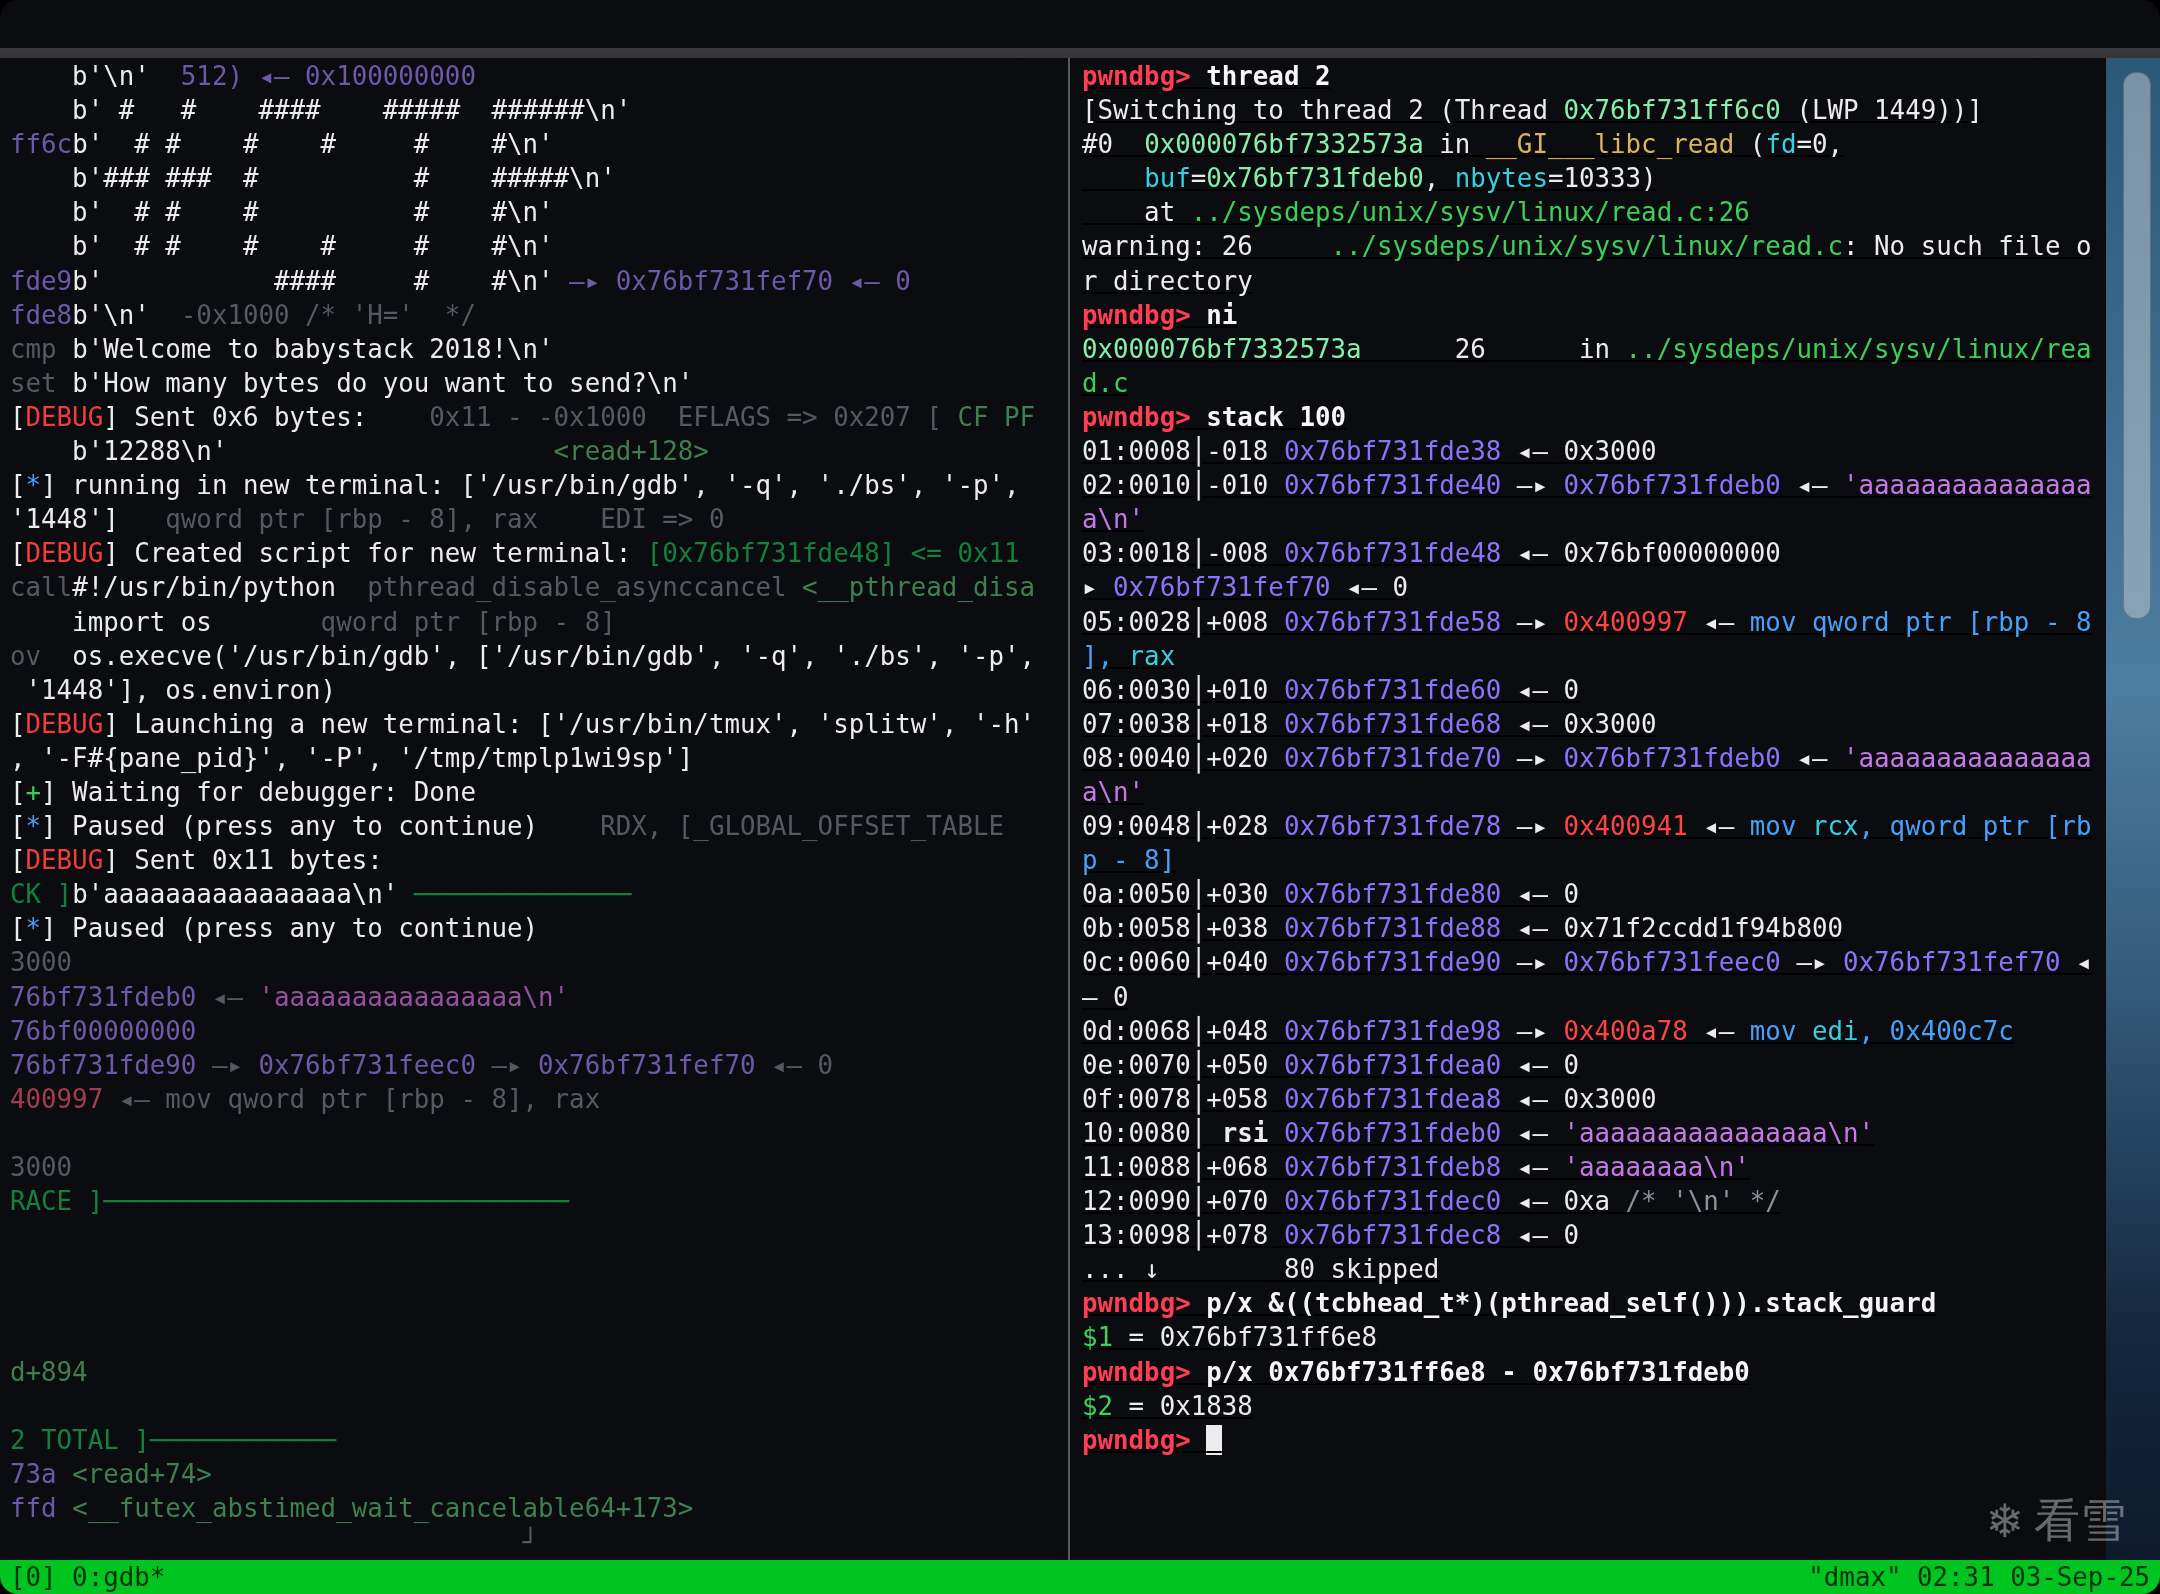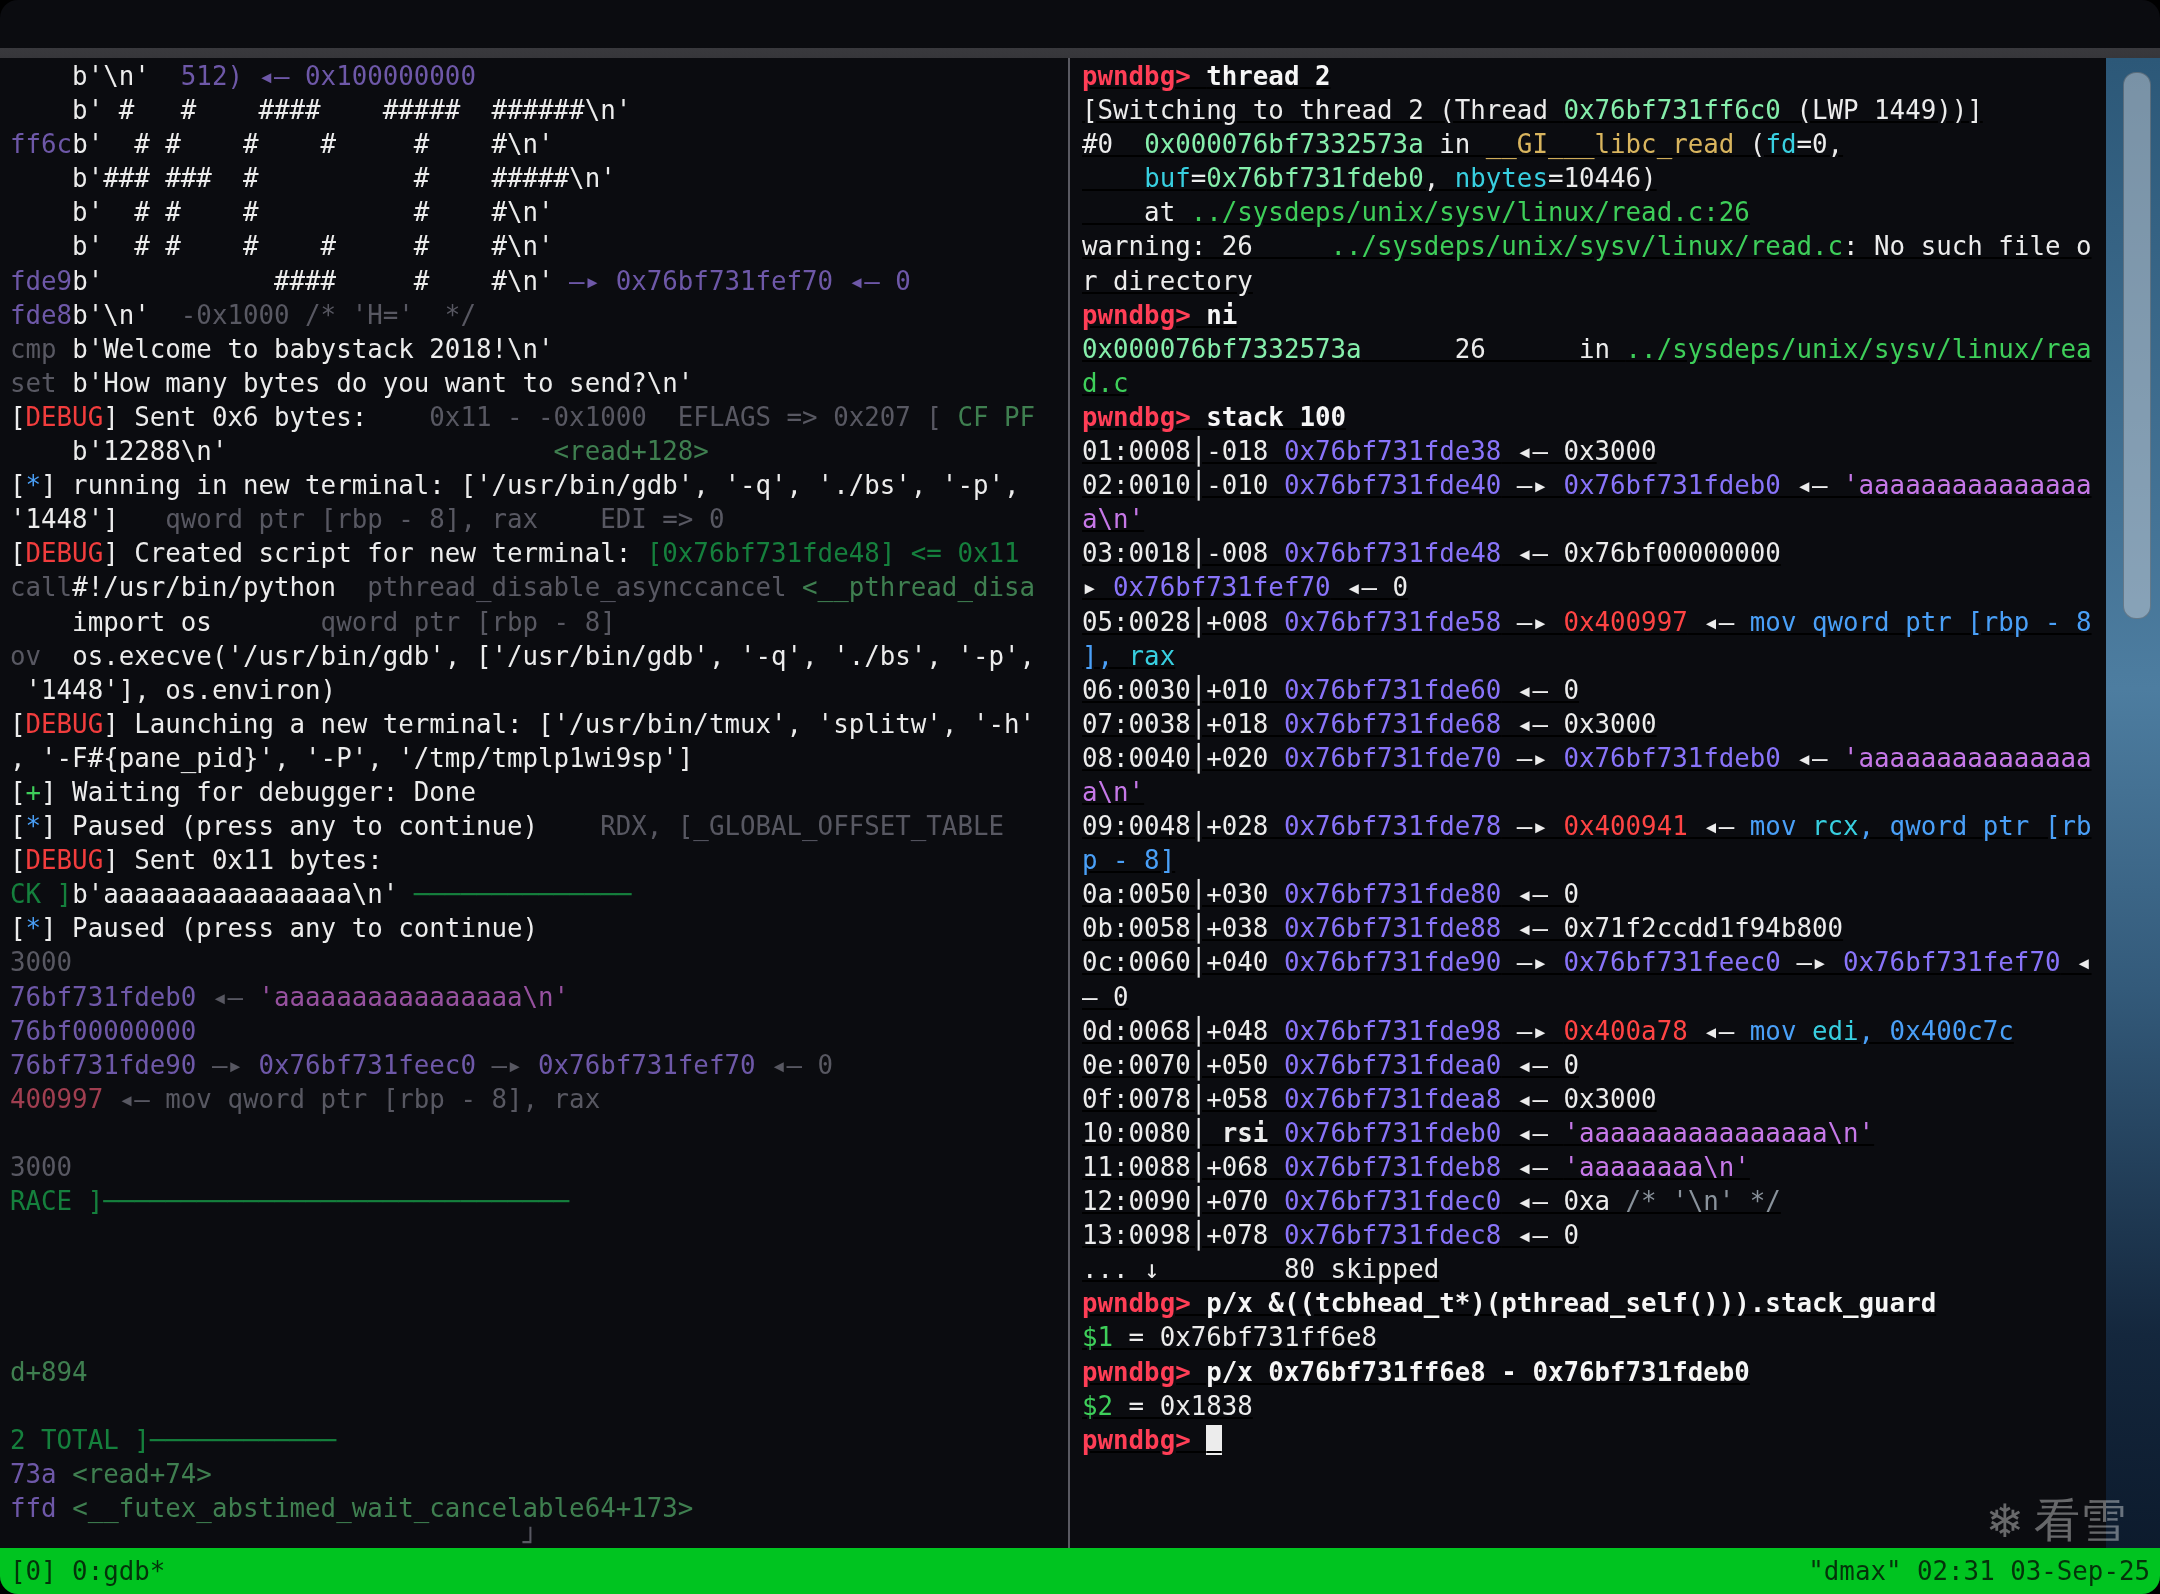--- a/index.html
+++ b/index.html
@@ -49,21 +49,21 @@
   .c-dimb{color:#15803d}
   .c-cur{background:#ececec;color:#0b0c10}
 
   
   .scroll-thumb{position:absolute;right:9px;top:14px;width:26px;height:545px;border-radius:13px;background:rgba(198,203,212,.5);border:1px solid rgba(0,0,0,.25);}
 
   
   .watermark{position:absolute;right:34px;bottom:42px;color:rgba(255,255,255,.38);font-size:46px;font-family:"DejaVu Sans",sans-serif;display:flex;align-items:center;gap:10px;}
 
   
-  .statusbar{position:absolute;left:0;right:0;bottom:0;height:34px;background:#00c420;color:#04330a;display:flex;justify-content:space-between;align-items:center;padding:6px 10px;font-size:25.8px;line-height:34px;white-space:pre;}
+  .statusbar{position:absolute;left:0;right:0;bottom:0;height:34px;background:#00c420;color:#04330a;display:flex;justify-content:space-between;align-items:center;padding:0 10px;font-size:25.8px;line-height:34px;white-space:pre;}
 </style>
 </head>
 <body>
 
 <div class="window">
 
   <div class="titlebar">
     <div class="lights">
       <span class="light red"></span>
       <span class="light yellow"></span>
@@ -127,21 +127,21 @@
         <div class="row"><span class="c-dimb">2 TOTAL ]────────────</span></div>
         <div class="row"><span class="c-dimp">73a </span><span class="c-dimg">&lt;read+74&gt;</span></div>
         <div class="row"><span class="c-dimp">ffd </span><span class="c-dimg">&lt;__futex_abstimed_wait_cancelable64+173&gt;</span></div>
         <div class="row"><span class="c-dim">                                 ┘</span></div>
       </div>
     <div class="divider"></div>
     <div class="pane right">
         <div class="row"><span class="c-pr">pwndbg&gt; </span><span class="c-cmd">thread 2</span></div>
         <div class="row"><span class="c-fg">[Switching to thread 2 (Thread </span><span class="c-blue">0x76bf731ff6c0</span><span class="c-fg"> (LWP 1449))]</span></div>
         <div class="row"><span class="c-fg">#0  </span><span class="c-blue">0x000076bf7332573a</span><span class="c-fg"> in </span><span class="c-yel">__GI___libc_read</span><span class="c-fg"> (</span><span class="c-cyan">fd</span><span class="c-fg">=0,</span></div>
-        <div class="row"><span class="c-fg">    </span><span class="c-cyan">buf</span><span class="c-fg">=</span><span class="c-blue">0x76bf731fdeb0</span><span class="c-fg">, </span><span class="c-cyan">nbytes</span><span class="c-fg">=10446)</span></div>
+        <div class="row"><span class="c-fg">    </span><span class="c-cyan">buf</span><span class="c-fg">=</span><span class="c-blue">0x76bf731fdeb0</span><span class="c-fg">, </span><span class="c-cyan">nbytes</span><span class="c-fg">=10333)</span></div>
         <div class="row"><span class="c-fg">    at </span><span class="c-green">../sysdeps/unix/sysv/linux/read.c:26</span></div>
         <div class="row"><span class="c-fg">warning: 26     </span><span class="c-green">../sysdeps/unix/sysv/linux/read.c</span><span class="c-fg">: No such file o</span></div>
         <div class="row"><span class="c-fg">r directory</span></div>
         <div class="row"><span class="c-pr">pwndbg&gt; </span><span class="c-cmd">ni</span></div>
         <div class="row"><span class="c-blue">0x000076bf7332573a</span><span class="c-fg">      26      in </span><span class="c-green">../sysdeps/unix/sysv/linux/rea</span></div>
         <div class="row"><span class="c-green">d.c</span></div>
         <div class="row"><span class="c-pr">pwndbg&gt; </span><span class="c-cmd">stack 100</span></div>
         <div class="row"><span class="c-fg">01:0008│-018 </span><span class="c-vio">0x76bf731fde38</span><span class="c-fg"> ◂— 0x3000</span></div>
         <div class="row"><span class="c-fg">02:0010│-010 </span><span class="c-vio">0x76bf731fde40</span><span class="c-fg"> —▸ </span><span class="c-vio">0x76bf731fdeb0</span><span class="c-fg"> ◂— </span><span class="c-mag">'aaaaaaaaaaaaaaa</span></div>
         <div class="row"><span class="c-mag">a\n'</span></div>

